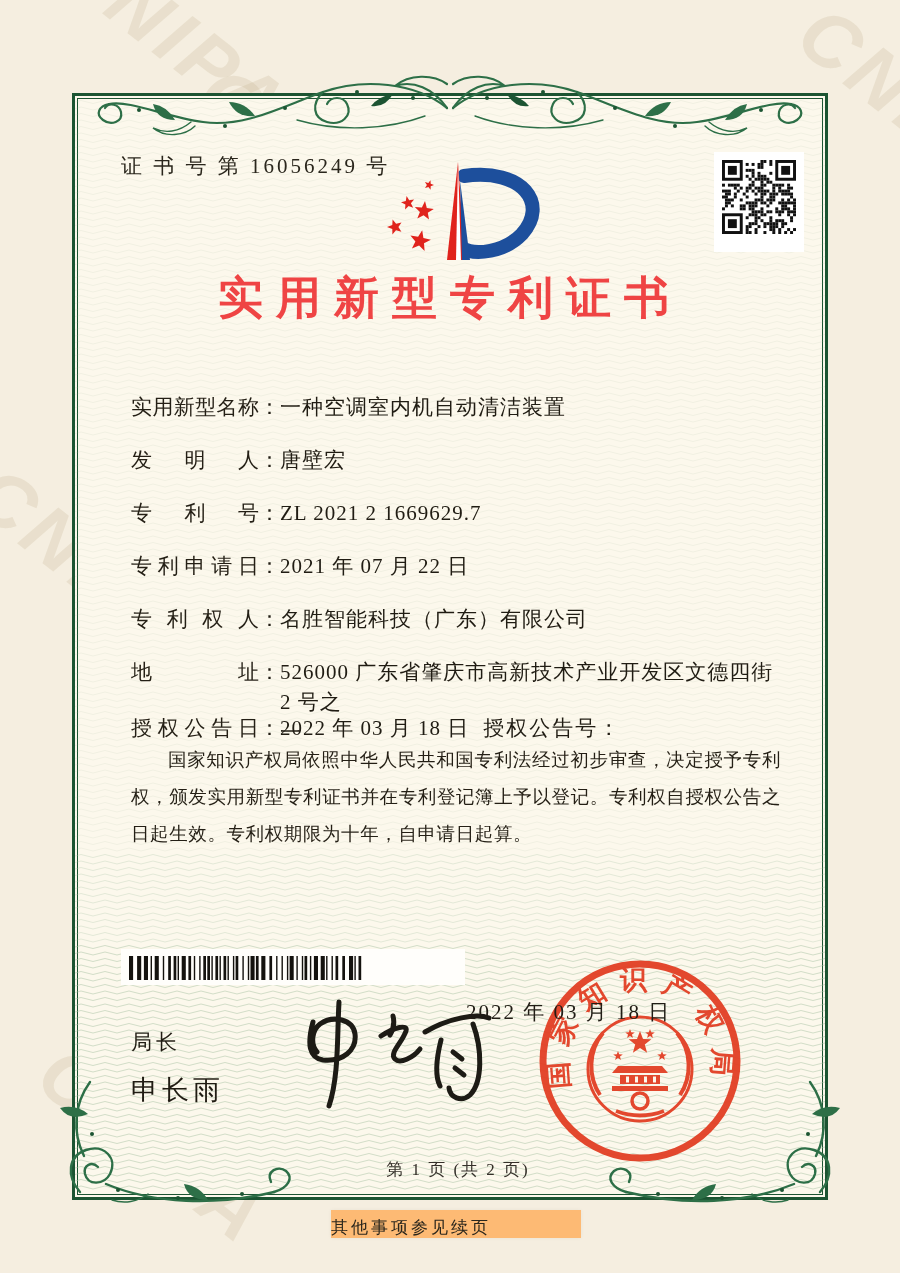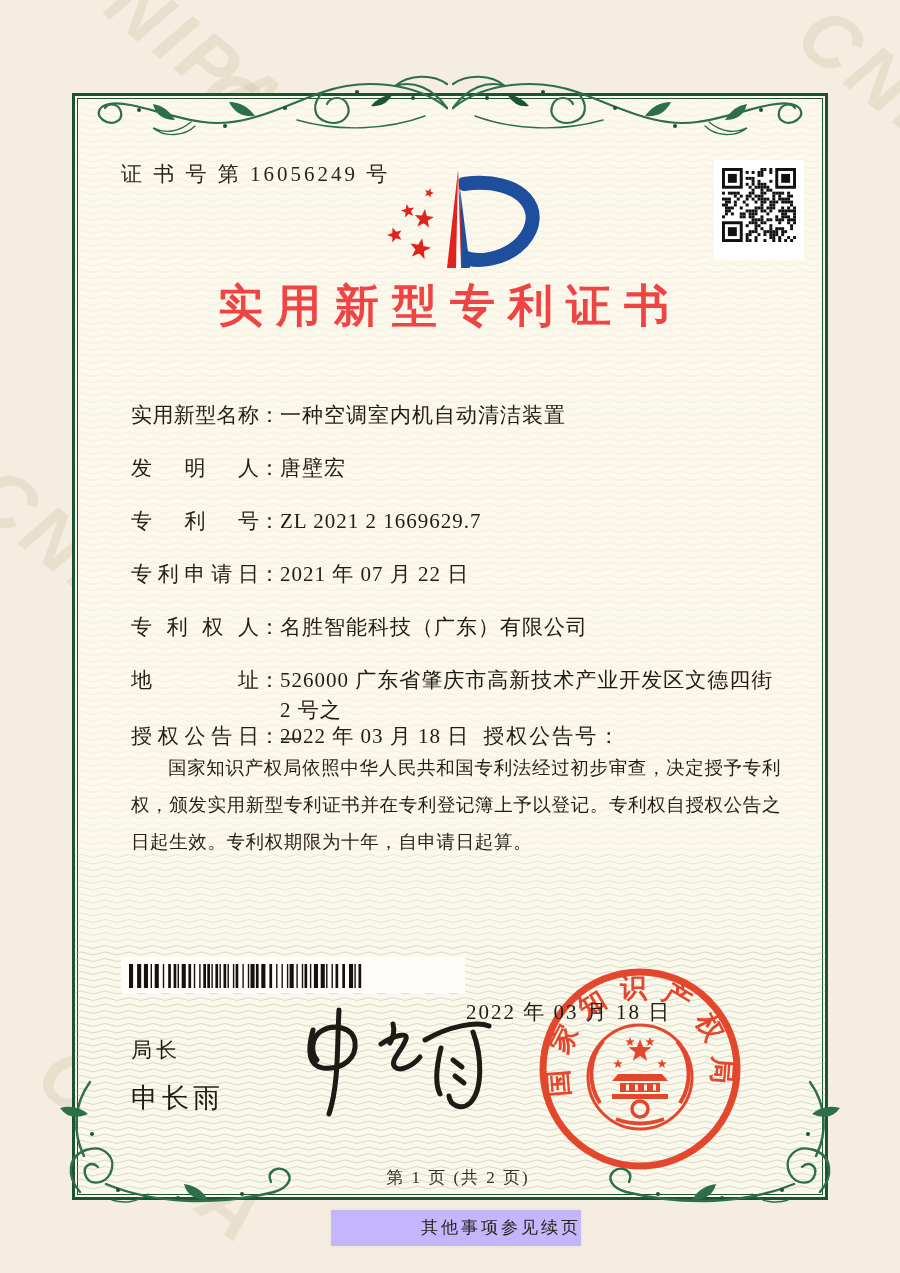--- a/index.html
+++ b/index.html
@@ -8,21 +8,21 @@
   
   .wm{position:absolute;font-family:"Liberation Sans","DejaVu Sans",sans-serif;
       font-weight:bold;font-style:italic;font-size:78px;letter-spacing:6px;
       color:rgba(189,173,138,0.22);transform:rotate(38deg);z-index:1;white-space:nowrap;
       pointer-events:none;}
   
   .frame{position:absolute;left:72px;top:93px;width:750px;height:1101px;
          background:#fcf8ec;border:3px solid #1c5432;z-index:2;}
   .frame::before{content:"";position:absolute;inset:2px;border:1px solid #1c5432;pointer-events:none;}
   .waves{position:absolute;inset:0;width:100%;height:100%;}
-  .inner{position:absolute;inset:0;margin-top:8px;}
+  .inner{position:absolute;inset:0;}
   .cert-no{position:absolute;left:46px;top:56px;font-size:21px;letter-spacing:3px;color:#2a261c;}
   .logo{position:absolute;left:286px;top:56px;width:206px;height:112px;}
   .qr-pad{position:absolute;left:639px;top:56px;width:90px;height:100px;background:#ffffff;}
   .qr-pad svg{position:absolute;left:8px;top:8px;}
   .title{position:absolute;left:0;top:172px;width:100%;text-align:center;
          font-size:45px;font-weight:bold;letter-spacing:13px;color:#ef4444;}
   .field-row{position:absolute;left:56px;width:660px;font-size:21px;line-height:30px;}
   .flabel{display:inline-block;width:128px;text-align:justify;text-align-last:justify;
           vertical-align:top;color:#241f15;}
   .fcolon{display:inline-block;vertical-align:top;width:21px;}
@@ -36,22 +36,22 @@
   .barcode-strip{position:absolute;left:46px;top:853px;width:344px;height:36px;background:#fffefb;}
   .barcode-strip svg{position:absolute;left:8px;top:7px;}
   .exec-title{position:absolute;left:56px;top:932px;font-size:21px;letter-spacing:4px;}
   .exec-name{position:absolute;left:56px;top:976px;font-size:27px;letter-spacing:4px;}
   .signature{position:absolute;left:188px;top:898px;width:240px;height:125px;}
   .seal{position:absolute;left:458px;top:858px;width:214px;height:214px;}
   .seal-date{position:absolute;left:466px;top:998px;font-size:21px;letter-spacing:2px;
              color:#211d15;z-index:5;}
   .page-info{position:absolute;left:8px;top:1062px;width:100%;text-align:center;
              font-size:17px;letter-spacing:2px;color:#35302a;}
-  .note-strip{position:absolute;left:331px;top:1210px;width:250px;height:36px;background:#c4b5fd;
-              z-index:3;text-align:right;font-size:17px;line-height:36px;letter-spacing:3px;
+  .note-strip{position:absolute;left:331px;top:1210px;width:250px;height:28px;background:#fdba74;
+              z-index:3;text-align:left;font-size:17px;line-height:36px;letter-spacing:3px;
               color:#2a261c;box-shadow:0 0 4px rgba(0,0,0,0.05);}
   .orn{position:absolute;z-index:4;pointer-events:none;}
 </style>
 </head>
 <body>
 
 <div class="page">
 
   <div class="wm" style="left:40px;top:-10px">CNIPA</div>
   <div class="wm" style="left:780px;top:60px">CNIPA</div>

